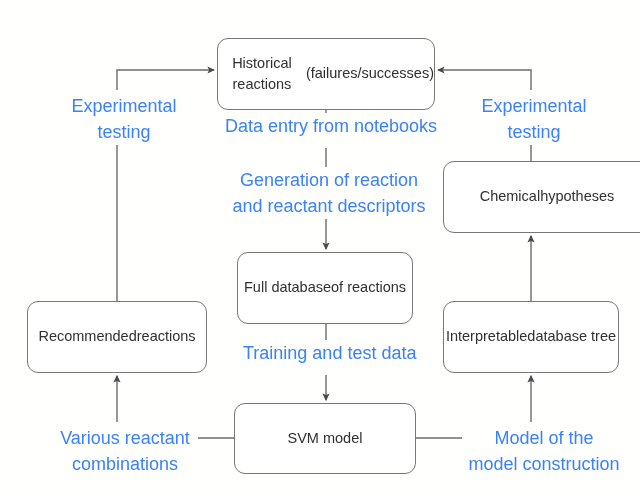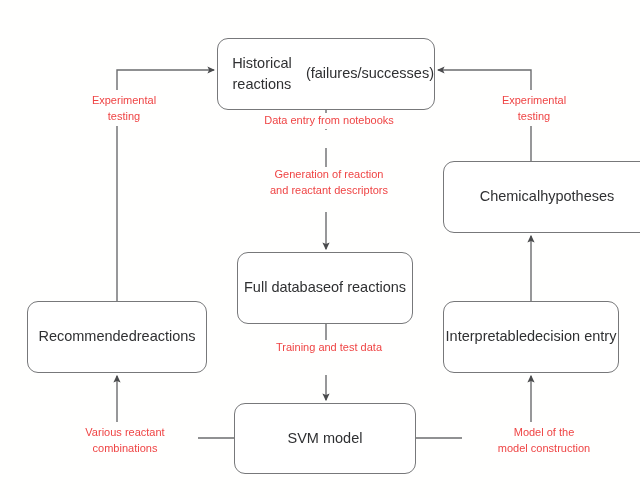--- a/index.html
+++ b/index.html
@@ -34,22 +34,22 @@
     justify-content: center;
     color: #2f3032;
     font-size: 14.5px;
     line-height: 1.45;
     text-align: center;
     z-index: 3;
   }
   .node .line2 { display: block; }
   .edge-label {
     position: absolute;
-    color: #ef4444;
-    font-size: 11px;
+    color: #3b82f6;
+    font-size: 18px;
     line-height: 1.45;
     text-align: center;
     background: #fffffe;
     z-index: 4;
     white-space: nowrap;
     padding: 0 3px;
   }
   .edge-label span { display: block; }
 </style>
 </head>
@@ -116,21 +116,21 @@
     <span>SVM model</span>
   </div>
 
   <div class="node" style="left:27px; top:301px; width:180px; height:72px;">
     <span>Recommended</span>
     <span class="line2">reactions</span>
   </div>
 
   <div class="node" style="left:443px; top:301px; width:176px; height:72px;">
     <span>Interpretable</span>
-    <span class="line2">decision entry</span>
+    <span class="line2">database tree</span>
   </div>
 
   <div class="node" style="left:443px; top:161px; width:208px; height:72px;">
     <span>Chemical</span>
     <span class="line2">hypotheses</span>
   </div>
 
   <div class="edge-label" style="left:68px; top:93px; width:106px;">
     <span>Experimental</span>
     <span>testing</span>

